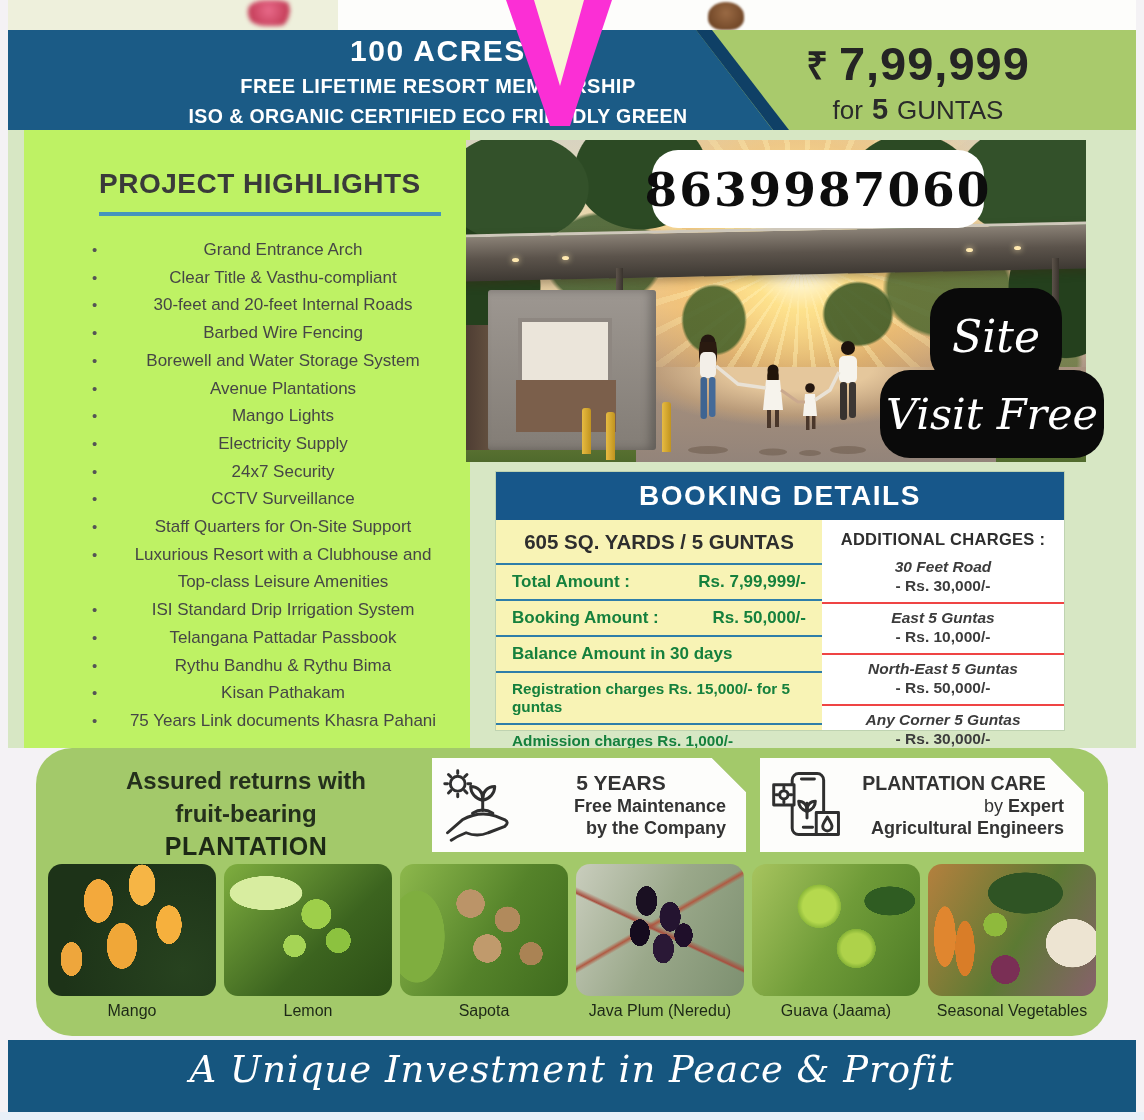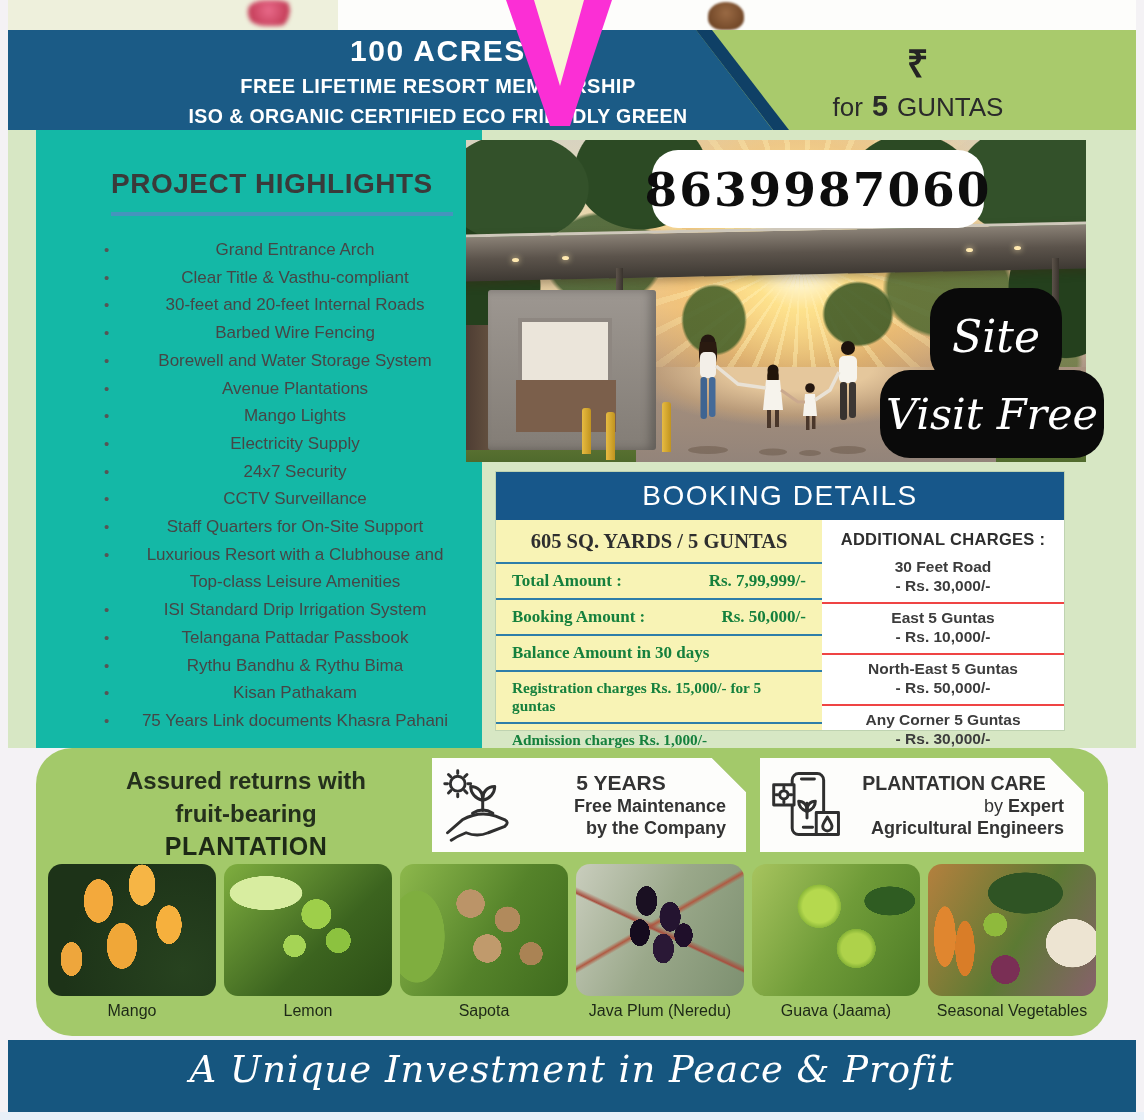--- a/index.html
+++ b/index.html
@@ -27,21 +27,21 @@
   .price{position:absolute;right:48px;top:6px;width:340px;text-align:center;color:#242424;}
   .price-main{font-size:47px;font-weight:800;letter-spacing:1px;display:flex;justify-content:center;align-items:center;gap:10px;}
   .rupee{font-size:38px;font-weight:600;}
   .price-sub{font-size:26px;margin-top:2px;display:flex;justify-content:center;align-items:baseline;gap:9px;color:#2a2a2a;}
   .price-sub .q{font-weight:800;font-size:29px;}
 
   .pink-v{position:absolute;left:498px;top:0;width:120px;height:130px;z-index:5;}
 
   
   .mid{position:absolute;left:8px;top:130px;width:1128px;height:618px;background:#d7e7c4;}
-  .white-card{position:absolute;left:28px;top:0;width:446px;height:618px;background:#14b8a6;}
+  .white-card{position:absolute;left:16px;top:0;width:446px;height:618px;background:#bef264;}
   .hl-title{margin:38px 0 0 75px;font-size:28px;font-weight:800;color:#3a3a3a;letter-spacing:.5px;}
   .hl-rule{margin:12px 0 0 75px;width:342px;height:4px;background:#4594bd;}
   .hl-list{list-style:none;margin:20px 0 0 66px;padding:0;width:360px;}
   .hl-list li{position:relative;padding-left:26px;font-size:17px;line-height:27.7px;color:#464646;font-weight:500;text-align:center;}
   .hl-list li::before{content:"•";position:absolute;left:2px;top:0;color:#555;font-size:15px;}
 
   
   .photo{position:absolute;left:458px;top:10px;width:620px;height:322px;overflow:hidden;
     background:linear-gradient(#d8d3c0,#ecddb2 32%,#e2c79b 52%,#ad9886 70%,#9b8a7e);}
   .p-glow{position:absolute;inset:0;background:
@@ -88,33 +88,33 @@
   .site-badge{position:absolute;z-index:6;color:#ffffff;font-family:"DejaVu Serif",serif;font-style:italic;text-align:center;}
   .site-top{position:absolute;left:930px;top:288px;width:132px;height:96px;background:#0a0a0a;border-radius:30px;
     display:flex;align-items:center;justify-content:center;font-size:44px;z-index:6;font-style:italic;}
   .site-bottom{position:absolute;left:880px;top:370px;width:224px;height:88px;background:#0a0a0a;border-radius:30px;
     display:flex;align-items:center;justify-content:center;font-size:43px;z-index:7;}
   .site-top span,.site-bottom span{color:#fff;}
 
   
   .booking{position:absolute;left:488px;top:342px;width:568px;height:258px;box-shadow:0 0 0 1px rgba(120,150,120,.25);}
   .booking-header{height:48px;background:#17578a;color:#fff;display:flex;align-items:center;justify-content:center;
-    font-size:28px;font-weight:400;letter-spacing:1.5px;}
+    font-size:28px;font-weight:700;letter-spacing:1.5px;}
   .booking-body{display:flex;height:210px;}
   .booking-left{width:326px;background:#f8f3b5;padding:0 0;}
-  .b-row{display:flex;justify-content:space-between;align-items:center;padding:7px 16px;font-family:Liberation Serif, serif;}
+  .b-row{display:flex;justify-content:space-between;align-items:center;padding:7px 16px;}
   .b-row + .b-row{border-top:2px solid #2e7ea9;}
   .b-plot{font-size:20.5px;font-weight:800;color:#2e2e2e;text-align:center;justify-content:center;padding:10px 8px 9px;}
   .b-label,.b-val{font-size:17px;font-weight:700;color:#15803d;}
   .b-row.small .b-label{font-size:15.3px;}
   .booking-right{width:242px;background:#ffffff;text-align:center;}
   .add-title{font-size:16.5px;font-weight:800;color:#2e2e2e;letter-spacing:.3px;padding:10px 4px 4px;}
   .a-item{padding:5px 10px 7px;}
   .a-item + .a-item{border-top:2px solid #ef4444;}
-  .a-name{font-size:15.5px;font-weight:600;color:#3c3c3c;}
+  .a-name{font-size:15.5px;font-weight:600;color:#3c3c3c;font-style:italic;}
   .a-price{font-size:15.5px;font-weight:600;color:#3c3c3c;margin-top:1px;}
 
   
   .green-panel{position:absolute;left:36px;top:748px;width:1072px;height:288px;border-radius:36px;background:#a3c96a;}
   .assured{position:absolute;left:30px;top:16px;width:360px;text-align:center;color:#24301c;
     font-size:24px;font-weight:600;line-height:33px;}
   .assured .strong{font-weight:800;font-size:25px;letter-spacing:.5px;color:#1d2916;}
   .badge{position:absolute;top:10px;height:94px;background:#fdfdfb;display:flex;align-items:center;
     clip-path:polygon(0 0,calc(100% - 34px) 0,100% 34px,100% 100%,0 100%);}
   .badge::after{content:"";position:absolute;top:0;right:0;width:0;height:0;
@@ -197,20 +197,21 @@
     <div class="banner-blue"></div>
     <div class="banner-fold"></div>
     <div class="banner-text">
       <div class="b1">100 ACRES</div>
       <div class="b2">FREE LIFETIME RESORT MEMBERSHIP</div>
       <div class="b3">ISO &amp; ORGANIC CERTIFIED ECO FRIENDLY GREEN GARDENS</div>
     </div>
     <div class="price">
       <div class="price-main">
         <span class="rupee">₹</span>
+        <span>7,99,999</span>
       </div>
       <div class="price-sub">
         <span>for</span>
         <span class="q">5</span>
         <span>GUNTAS</span>
       </div>
     </div>
   </div>
 
   <svg class="pink-v" viewBox="0 0 120 130">

